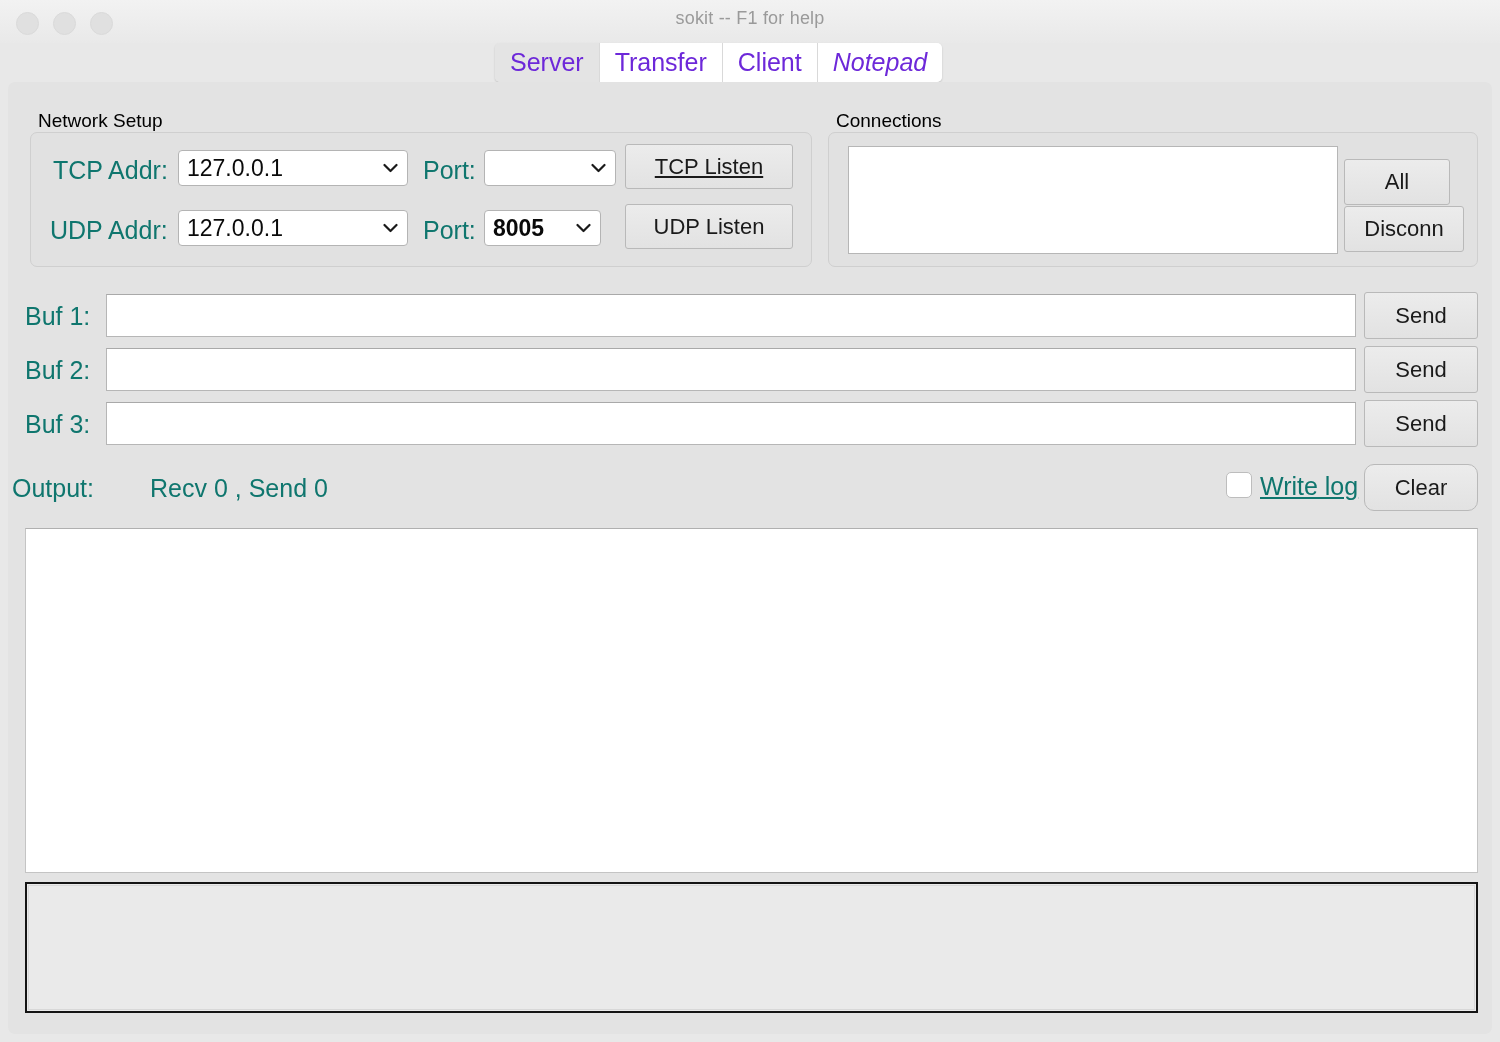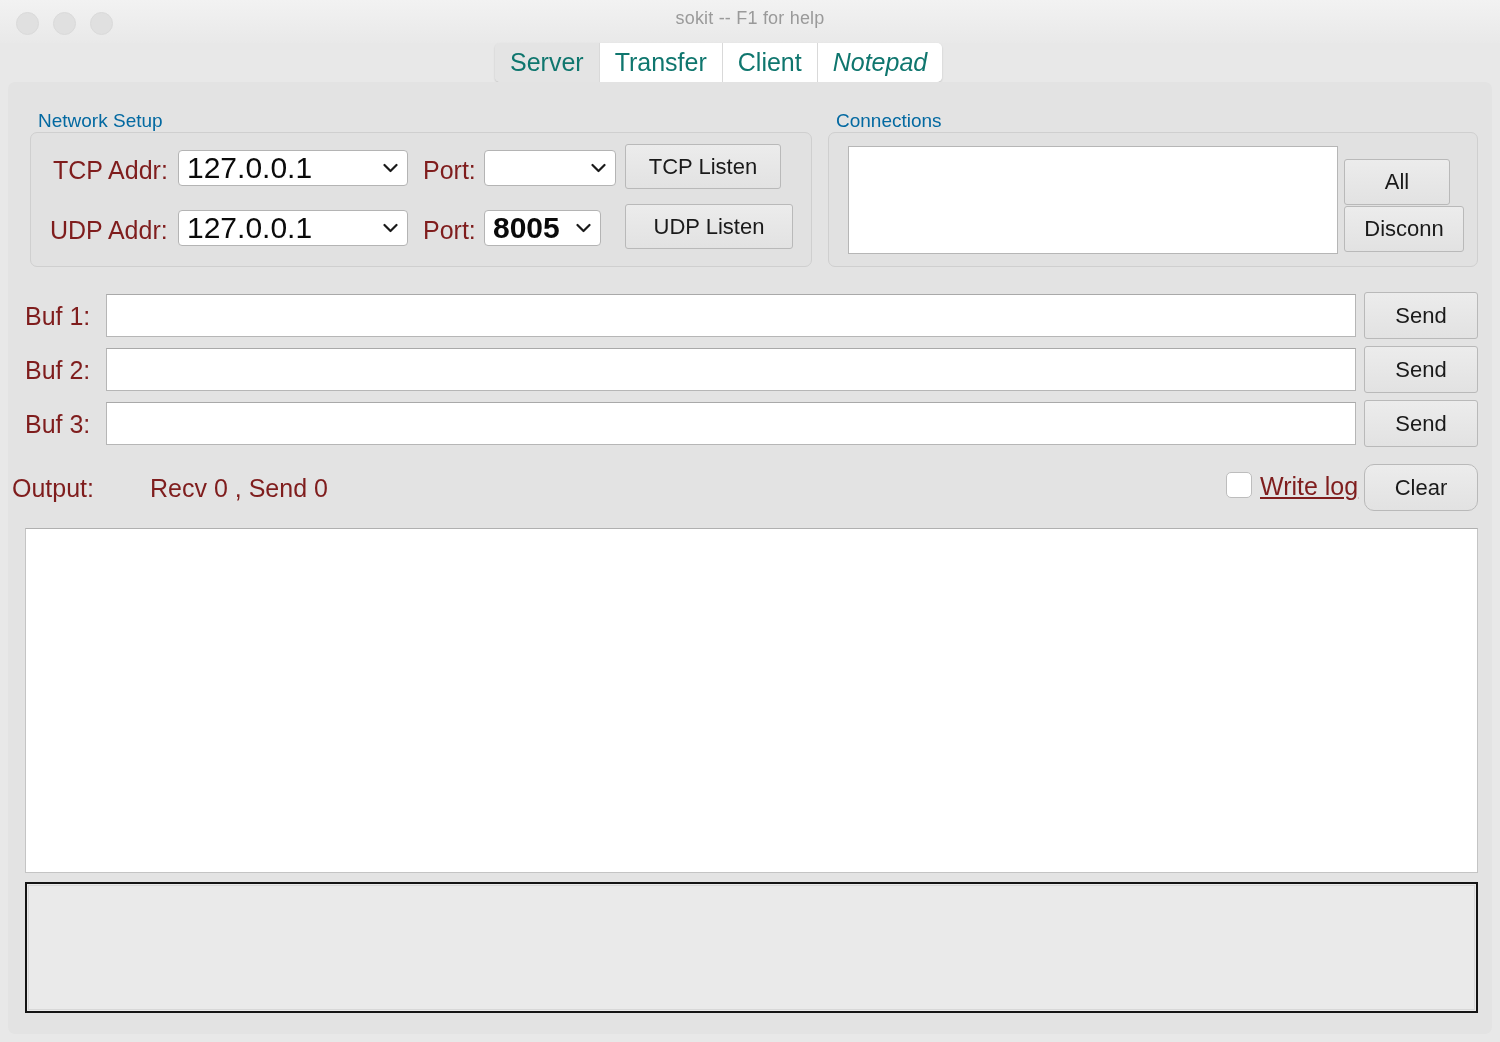--- a/index.html
+++ b/index.html
@@ -68,21 +68,21 @@
     top: 0px;
     display: flex;
     border-radius: 5px;
     overflow: hidden;
     box-shadow: 0 1px 2px rgba(0,0,0,0.18);
     height: 39px;
   }
   .tab {
     background: #ffffff;
     font-size: 25px;
-    color: #0f766e;
+    color: #6d28d9;
     display: flex;
     align-items: center;
     justify-content: center;
     padding: 0 15px;
     height: 39px;
     box-sizing: border-box;
     border-right: 1px solid #d9d9d9;
     cursor: default;
   }
   .tab:last-child { border-right: none; font-style: italic; }
@@ -99,52 +99,52 @@
     height: 952px;
     background: #e3e3e3;
     border-radius: 7px;
     box-sizing: border-box;
   }
 
   
   .group-label {
     position: absolute;
     font-size: 19px;
-    color: #0369a1;
+    color: #000000;
   }
   .group-box {
     position: absolute;
     border: 1px solid #cfcfcf;
     border-radius: 7px;
     background: #e1e1e1;
     box-sizing: border-box;
   }
 
   
   .field-label {
     position: absolute;
     font-size: 25px;
-    color: #7f1d1d;
+    color: #0f766e;
     white-space: nowrap;
   }
 
   
   .combo {
     position: absolute;
     background: #ffffff;
     border: 1px solid #b4b4b4;
     border-radius: 4px;
     box-sizing: border-box;
     display: flex;
     align-items: center;
     cursor: default;
   }
   .combo .combo-value {
     flex: 1;
-    font-size: 30px;
+    font-size: 23px;
     color: #0a0a0a;
     padding-left: 8px;
     white-space: nowrap;
     overflow: hidden;
   }
   .combo .chev {
     width: 26px;
     display: flex;
     align-items: center;
     justify-content: center;
@@ -262,21 +262,21 @@
     </div>
     <div class="field-label" style="left:415px; top:74px;">Port:</div>
     <div class="combo" style="left:476px; top:68px; width:132px; height:36px;">
       <span class="combo-value"></span>
       <span class="chev">
         <svg width="15" height="10" viewBox="0 0 15 10">
             <path d="M1.5 2 L7.5 8 L13.5 2" stroke="#1a1a1a" stroke-width="2.2" fill="none" stroke-linecap="round" stroke-linejoin="round"></path>
           </svg>
       </span>
     </div>
-    <div class="btn" style="left:617px; top:62px; width:156px; height:45px;">TCP Listen</div>
+    <div class="btn" style="left:617px; top:62px; width:168px; height:45px;text-decoration:underline;">TCP Listen</div>
 
     <div class="field-label" style="left:42px; top:134px;">UDP Addr:</div>
     <div class="combo" style="left:170px; top:128px; width:230px; height:36px;">
       <span class="combo-value">127.0.0.1</span>
       <span class="chev">
         <svg width="15" height="10" viewBox="0 0 15 10">
             <path d="M1.5 2 L7.5 8 L13.5 2" stroke="#1a1a1a" stroke-width="2.2" fill="none" stroke-linecap="round" stroke-linejoin="round"></path>
           </svg>
       </span>
     </div>

